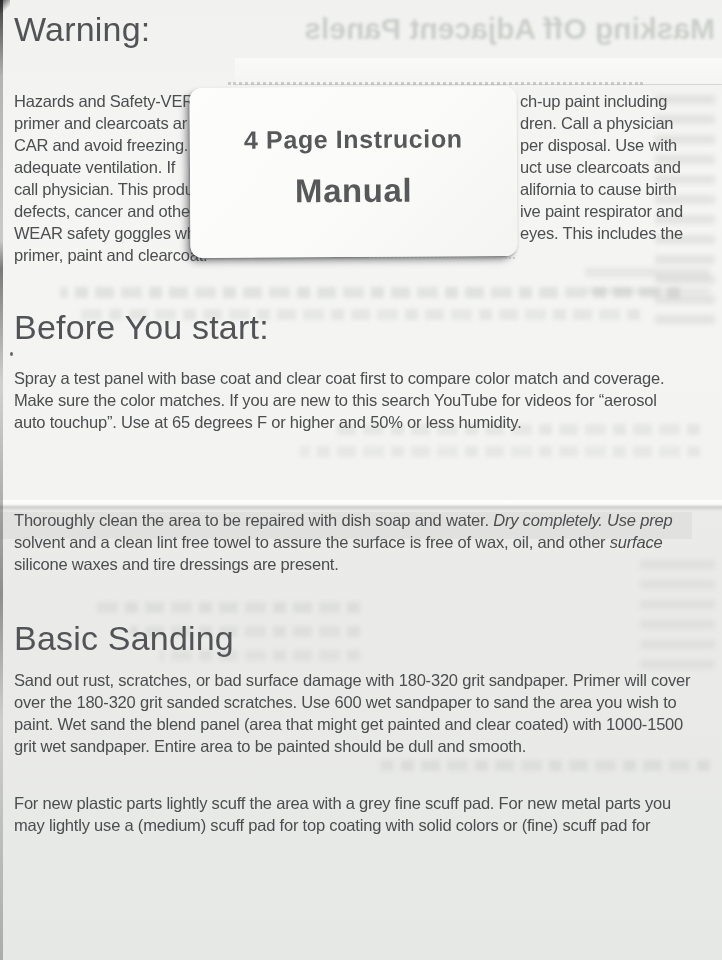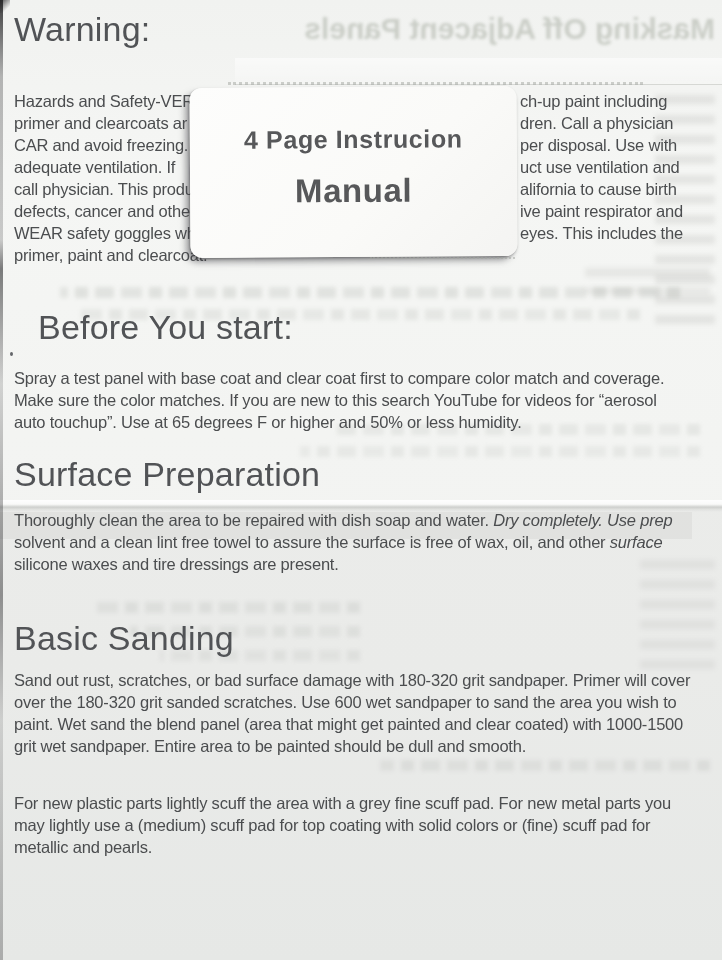--- a/index.html
+++ b/index.html
@@ -74,55 +74,53 @@
   <div class="lower-sheet"></div>
   <div class="surface-band"></div>
   <div class="edge-left"></div>
   <div class="corner-mark"></div>
 
   <div class="h1" style="top:10px;">Warning:</div>
   <div class="body-text" style="top:90px;">
     <div class="warn-line"><span>Hazards and Safety-VERY</span><span class="warn-right">ch-up paint including</span></div>
     <div class="warn-line"><span>primer and clearcoats ar</span><span class="warn-right">dren. Call a physician</span></div>
     <div class="warn-line"><span>CAR and avoid freezing.</span><span class="warn-right">per disposal. Use with</span></div>
-    <div class="warn-line"><span>adequate ventilation. If</span><span class="warn-right">uct use ventilation and</span></div>
+    <div class="warn-line"><span>adequate ventilation. If</span><span class="warn-right">uct use clearcoats and</span></div>
     <div class="warn-line"><span>call physician. This produ</span><span class="warn-right">alifornia to cause birth</span></div>
     <div class="warn-line"><span>defects, cancer and othe</span><span class="warn-right">ive paint respirator and</span></div>
     <div class="warn-line"><span>WEAR safety goggles wh</span><span class="warn-right">eyes. This includes the</span></div>
     <div class="warn-line"><span>primer, paint and clearcoat.</span></div>
   </div>
 
   <div class="perforation"></div>
   <div class="sticker">
     <div class="sticker-line1">4 Page Instrucion</div>
     <div class="sticker-line2">Manual</div>
   </div>
   <div class="sticker-residue"></div>
 
-  <div class="h1" style="top:308px;margin-left:24px;">Before You start:</div>
+  <div class="h1" style="top:308px;">Before You start:</div>
   <div class="stray-dot"></div>
   <div class="body-text" style="top:367px;">
     <div class="tline">Spray a test panel with base coat and clear coat first to compare color match and coverage.</div>
     <div class="tline">Make sure the color matches.  If you are new to this search YouTube for videos for “aerosol</div>
     <div class="tline">auto touchup”.  Use at 65 degrees F or higher and 50% or less humidity.</div>
   </div>
 
-  <div class="h1" style="top:455px;">Surface Preparation</div>
   <div class="body-text" style="top:509px;">
     <div class="tline"><span>Thoroughly clean the area to be repaired with dish soap and water.  </span><span class="ital">Dry completely. Use prep</span></div>
     <div class="tline"><span>solvent and a clean lint free towel to assure the surface is free of wax, oil, and other </span><span class="ital">surface</span></div>
     <div class="tline">silicone waxes and tire dressings are present.</div>
   </div>
 
   <div class="h1" style="top:619px;">Basic Sanding</div>
   <div class="body-text" style="top:669px;">
     <div class="tline">Sand out rust, scratches, or bad surface damage with 180-320 grit sandpaper. Primer will cover</div>
     <div class="tline">over the 180-320 grit sanded scratches. Use 600 wet sandpaper to sand the area you wish to</div>
     <div class="tline">paint. Wet sand the blend panel (area that might get painted and clear coated) with 1000-1500</div>
     <div class="tline">grit wet sandpaper. Entire area to be painted should be dull and smooth.</div>
   </div>
   <div class="body-text" style="top:792px;">
     <div class="tline">For new plastic parts lightly scuff the area with a grey fine scuff pad. For new metal parts you</div>
     <div class="tline">may lightly use a (medium) scuff pad for top coating with solid colors or (fine) scuff pad for</div>
-    <div class="tline">metallic and pearls.</div>
   </div>
 
 </div>
 
 </body></html>

